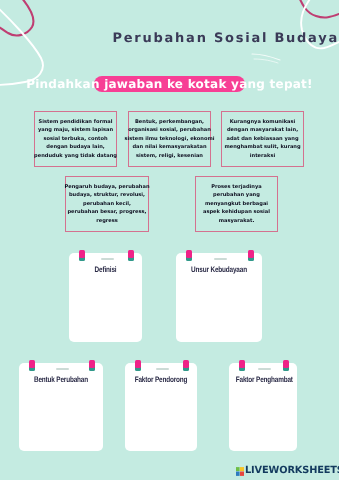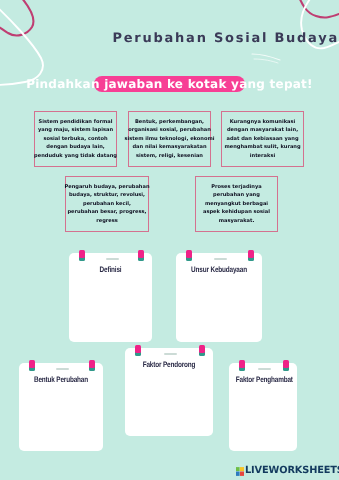--- a/index.html
+++ b/index.html
@@ -81,21 +81,21 @@
   <div class="qbox" style="left:195px;top:176px;width:83px;height:56px">
     <span class="qtext">
         <i>Proses terjadinya</i>
         <i>perubahan yang</i>
         <i>menyangkut berbagai</i>
         <i>aspek kehidupan sosial</i>
         <i>masyarakat.</i>
       </span>
   </div>
 
-  <div class="card" style="left:69px;top:253px;width:83px;height:89px">
+  <div class="card" style="left:69px;top:253px;width:73px;height:89px">
     <div class="clip" style="left:10px">
         <div class="clip-tip"></div>
         <div class="clip-body"></div>
       </div>
     <div class="clip" style="right:8px">
         <div class="clip-tip"></div>
         <div class="clip-body"></div>
       </div>
     <div class="dash"></div>
     <div class="card-label">Definisi</div>
@@ -120,21 +120,21 @@
         <div class="clip-body"></div>
       </div>
     <div class="clip" style="right:8px">
         <div class="clip-tip"></div>
         <div class="clip-body"></div>
       </div>
     <div class="dash"></div>
     <div class="card-label">Bentuk Perubahan</div>
   </div>
 
-  <div class="card" style="left:125px;top:348px;width:88px;height:88px">
+  <div class="card" style="left:125px;top:363px;width:72px;height:88px">
     <div class="clip" style="left:10px">
         <div class="clip-tip"></div>
         <div class="clip-body"></div>
       </div>
     <div class="clip" style="right:8px">
         <div class="clip-tip"></div>
         <div class="clip-body"></div>
       </div>
     <div class="dash"></div>
     <div class="card-label">Faktor Pendorong</div>

